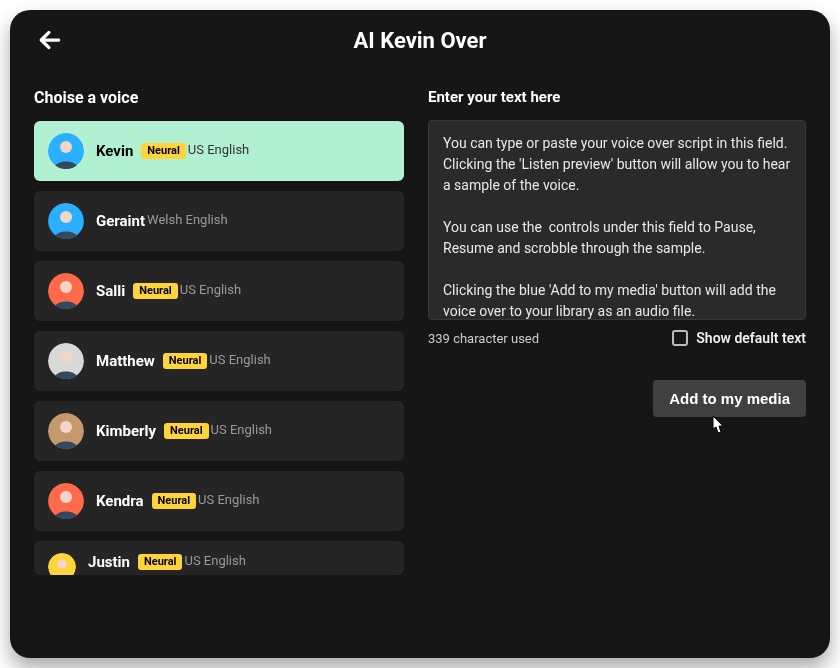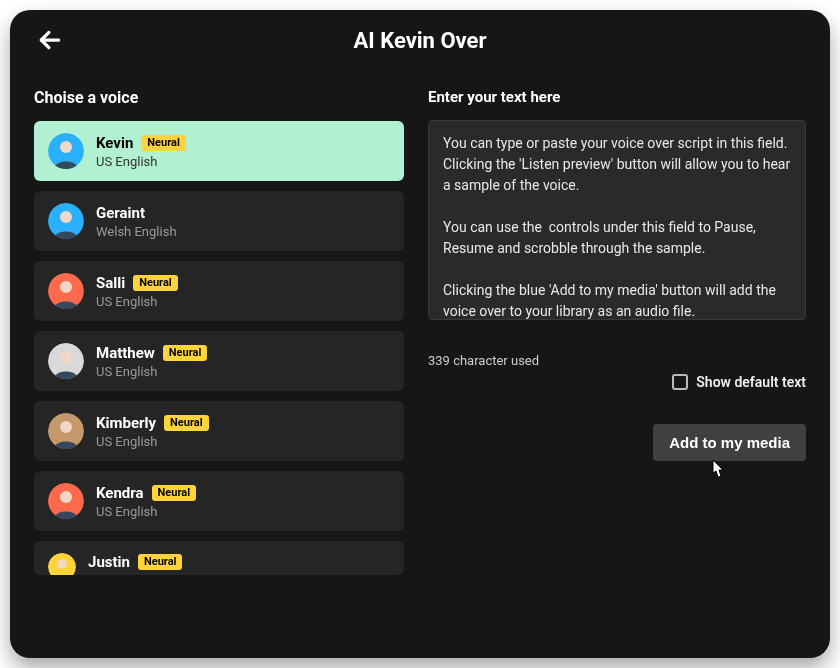--- a/index.html
+++ b/index.html
@@ -52,21 +52,21 @@
     cursor:pointer;
   }
   .voice-card.selected { background:#b2f0d2; color:#000; }
   .avatar {
     width:36px; height:36px; border-radius:50%;
     flex:0 0 36px;
     display:flex; align-items:center; justify-content:center;
     overflow:hidden;
   }
   .avatar svg { width:100%; height:100%; }
-  .voice-meta { display:flex; flex-direction:column; gap:2px; }
+  .voice-meta { display:flex; gap:2px; }
   .voice-name-row { display:flex; align-items:center; gap:8px; }
   .voice-name { font-size:15px; font-weight:700; }
   .badge {
     background:#ffd43b; color:#000; font-size:11px; font-weight:700;
     padding:1px 6px; border-radius:3px; line-height:14px;
   }
   .voice-sub { font-size:13px; color:#9a9a9a; }
   .voice-card.selected .voice-sub { color:#333; }
   .voice-card.clipped { height:34px; overflow:hidden; padding-bottom:0; align-items:flex-start;}
   .voice-card.clipped .avatar { width:28px; height:28px; flex:0 0 28px; }
@@ -75,21 +75,21 @@
   .textarea {
     width:100%; height:200px; resize:none;
     background:#2a2a2a; border:1px solid #3a3a3a; border-radius:4px;
     color:#e8e8e8; font-size:14px; line-height:1.5;
     padding:12px 14px; font-family:inherit;
   }
   .under-row {
     display:flex; justify-content:space-between; align-items:center;
     margin-top:10px; font-size:13px; color:#ccc;
   }
-  .check-wrap { display:flex; align-items:center; gap:8px; cursor:pointer; font-weight:600; color:#eee; font-size:14px;margin-top:44px;}
+  .check-wrap { display:flex; align-items:center; gap:8px; cursor:pointer; font-weight:600; color:#eee; font-size:14px;}
   .check-box {
     width:16px; height:16px; border:2px solid #bbb; border-radius:3px;
   }
   .player {
     margin-top:28px;
     display:flex; align-items:center; gap:16px;
   }
   .pause-btn {
     width:22px; height:22px; display:flex; align-items:center; justify-content:center;
     cursor:pointer; color:#fff;

